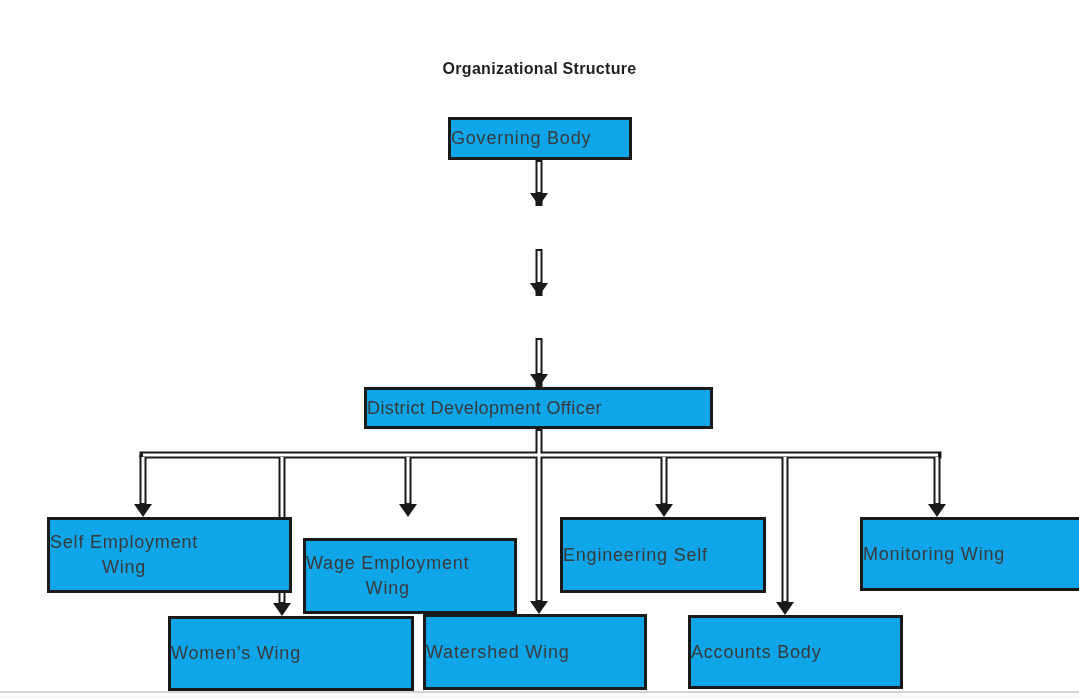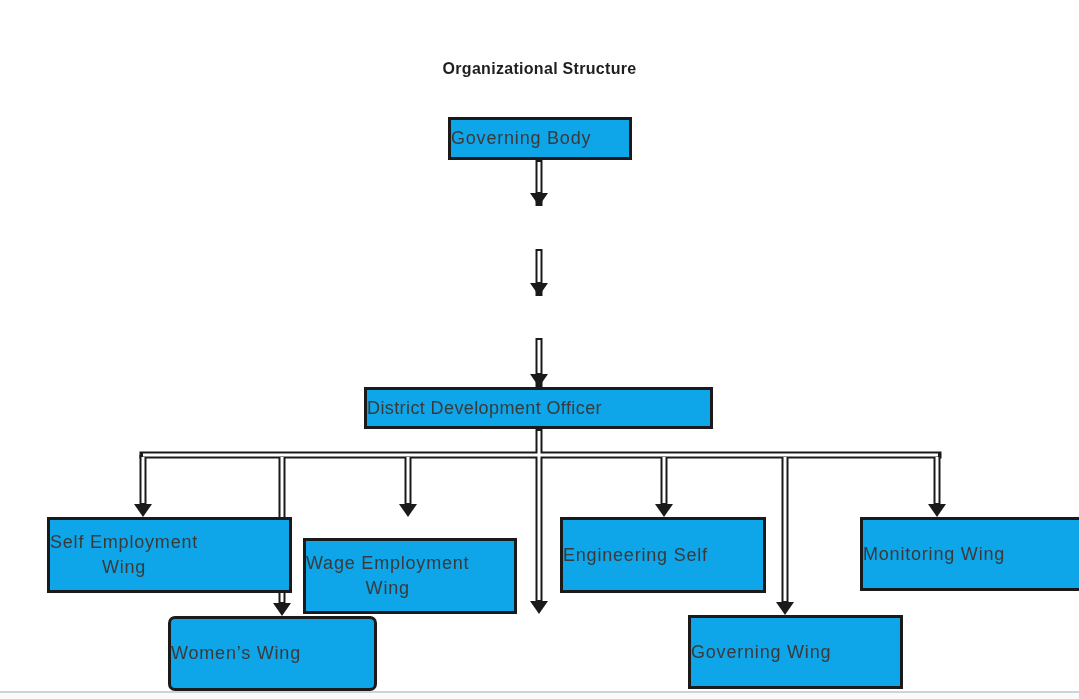--- a/index.html
+++ b/index.html
@@ -133,25 +133,28 @@
   </div>
 
   <div class="node" style="left:560px; top:517px; width:206px; height:76px;">
     <span>Engineering Self</span>
   </div>
 
   <div class="node" style="left:824px; top:517px; width:254px; height:74px;margin-left:36px;">
     <span>Monitoring Wing</span>
   </div>
 
-  <div class="node" style="left:168px; top:616px; width:209px; height:75px;border-radius:7px;">
+  <div class="node" style="left:168px; top:616px; width:246px; height:75px;">
     <span>Women’s Wing</span>
   </div>
 
+  <div class="node" style="left:423px; top:614px; width:224px; height:76px;">
+    <span>Watershed Wing</span>
+  </div>
 
   <div class="node" style="left:688px; top:615px; width:215px; height:74px;">
-    <span>Governing Wing</span>
+    <span>Accounts Body</span>
   </div>
 
   <div class="bottom-divider"></div>
   <div class="bottom-area"></div>
 
 </div>
 
 </body></html>

